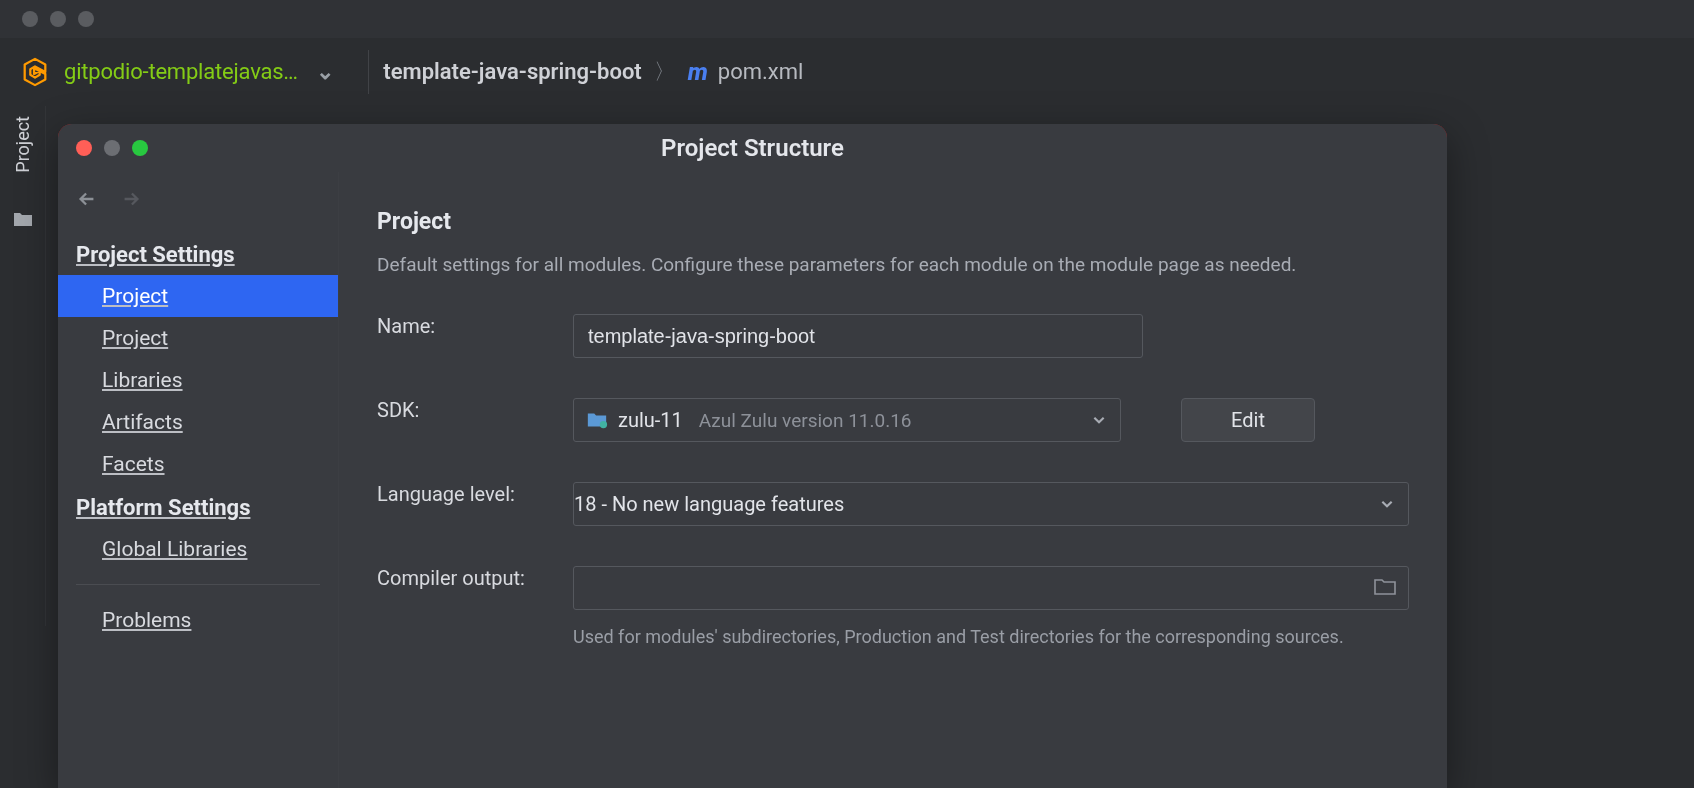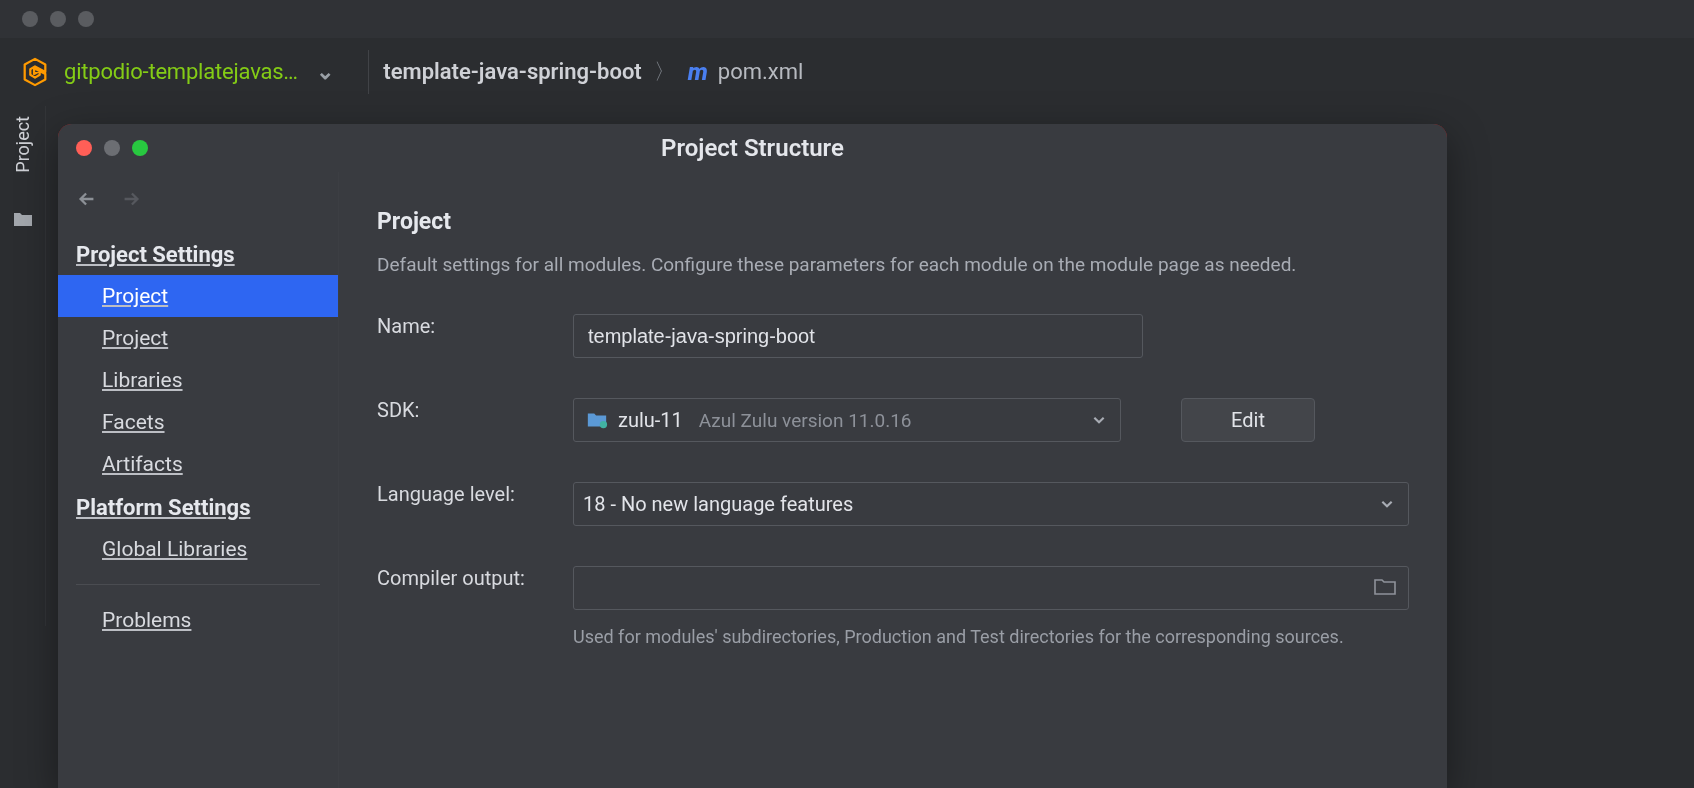--- a/index.html
+++ b/index.html
@@ -198,21 +198,21 @@
     background: #43454a;
     color: #e2e4e9; font-size: 20px;
     display: flex; align-items: center; justify-content: center;
     margin-left: 32px;
   }
 
   .lang-select {
     display: flex; align-items: center;
     height: 44px; flex: 1; max-width: 880px;
     border: 1px solid #55585e; border-radius: 3px;
-    padding: 0 9px;
+    padding: 0 0;
     position: relative;
   }
   .lang-select .val { color: #e2e4e9; font-size: 20px; }
   .lang-select .caret { position: absolute; right: 14px; color: #a8acb4; }
 
   .compiler-input {
     display: flex; align-items: center;
     height: 44px; flex: 1; max-width: 880px;
     border: 1px solid #55585e; border-radius: 3px;
     padding: 0 14px;
@@ -290,22 +290,22 @@
             <svg viewBox="0 0 24 24" fill="none" stroke="currentColor" stroke-width="2.5">
                 <path d="M5 12h14M13 6l6 6-6 6"></path>
               </svg>
           </span>
         </div>
 
         <div class="side-header">Project Settings</div>
         <div class="side-item selected">Project</div>
         <div class="side-item">Project</div>
         <div class="side-item">Libraries</div>
+        <div class="side-item">Artifacts</div>
         <div class="side-item">Facets</div>
-        <div class="side-item">Artifacts</div>
 
         <div class="side-header">Platform Settings</div>
         <div class="side-item">Global Libraries</div>
 
         <div class="side-sep"></div>
         <div class="side-item">Problems</div>
       </div>
 
       <div class="content">
         <div class="content-heading">Project</div>

